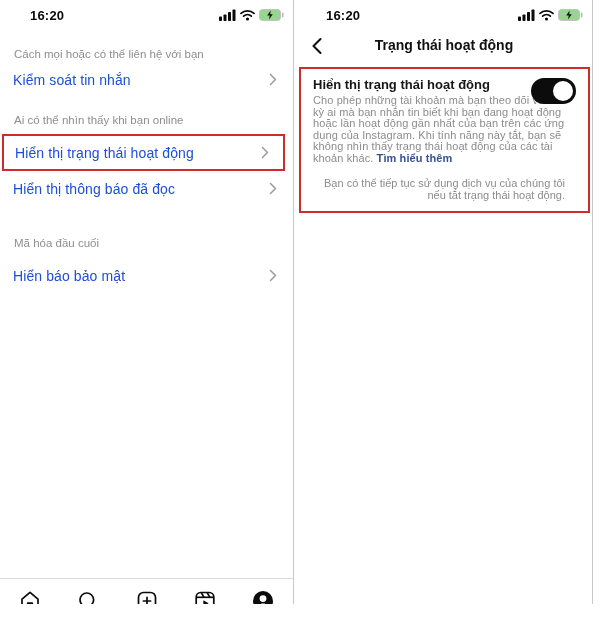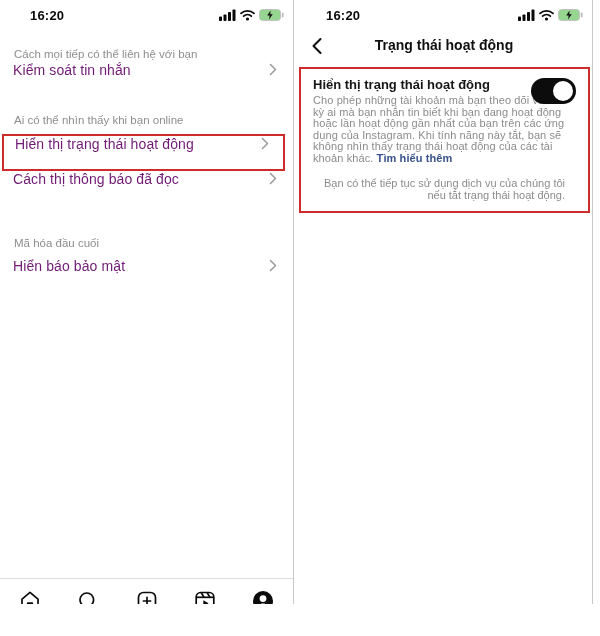--- a/index.html
+++ b/index.html
@@ -18,21 +18,21 @@
 
   
   .header { position:relative; height:34px; }
   .phone.left .header { border-bottom:1px solid #e2e2e2; }
   .back { position:absolute; left:11px; top:5px; width:22px; height:22px; cursor:pointer; }
   .title { text-align:center; font-size:14px; font-weight:700; color:#101010; line-height:30px; }
 
   
   .seclabel { font-size:11.5px; color:#8e8e8e; padding:0 14px; height:16px; line-height:16px; }
   .sl1 { margin-top:16px; } .sl2 { margin-top:15px; } .sl3 { margin-top:29px; }
-  .row { display:flex; align-items:flex-start; justify-content:space-between; height:35px; padding:0 13px; font-size:14px; color:#701a75; cursor:pointer; }
+  .row { display:flex; align-items:center; justify-content:space-between; height:35px; padding:0 13px; font-size:14px; color:#1d4ed8; cursor:pointer; }
   .rowlabel { letter-spacing:.1px; }
   .row.hl { border:2px solid #ce2b2b; margin:6px 8px 0 2px; padding:0 11px 0 11px; height:37px; }
   .row.r5 { margin-top:7px; }
   .chev { display:flex; align-items:center; }
 
   
   .tabbar { position:absolute; left:0; right:0; top:578px; height:44px; border-top:1px solid #dcdcdc; display:flex; align-items:center; justify-content:space-between; padding:0 17px; }
   .tab { position:relative; width:26px; height:26px; display:flex; align-items:center; justify-content:center; cursor:pointer; }
   .dot { position:absolute; left:10px; bottom:-6px; width:5px; height:5px; border-radius:50%; background:#d21f2f; }
 
@@ -71,21 +71,21 @@
         </svg>
         <svg width="25" height="12" viewBox="0 0 25 12">
           <rect x="0.5" y="0.5" width="21" height="11" rx="3" fill="#97d690" stroke="#c2c2c2" stroke-width="1"></rect>
           <path d="M11.6 1.5 L8.2 6.4 L10.7 6.4 L10 10.5 L13.8 5.3 L11.3 5.3 Z" fill="#111111"></path>
           <rect x="22.8" y="3.6" width="1.8" height="4.8" rx="0.9" fill="#bdbdbd"></rect>
         </svg>
       </span>
     </div>
 
 
-    <div class="seclabel sl1">Cách mọi tiếp có thể liên hệ với bạn</div>
+    <div class="seclabel sl1">Cách mọi hoặc có thể liên hệ với bạn</div>
 
     <div class="row">
       <span class="rowlabel">Kiểm soát tin nhắn</span>
       <span class="chev">
         <svg width="15" height="15" viewBox="0 0 15 15">
             <path d="M5.5 2.5 L10.5 7.5 L5.5 12.5" stroke="#9b9b9b" stroke-width="1.5" fill="none" stroke-linecap="round" stroke-linejoin="round"></path>
           </svg>
       </span>
     </div>
 
@@ -95,21 +95,21 @@
     <div class="row hl">
       <span class="rowlabel">Hiển thị trạng thái hoạt động</span>
       <span class="chev">
         <svg width="15" height="15" viewBox="0 0 15 15">
             <path d="M5.5 2.5 L10.5 7.5 L5.5 12.5" stroke="#9b9b9b" stroke-width="1.5" fill="none" stroke-linecap="round" stroke-linejoin="round"></path>
           </svg>
       </span>
     </div>
 
     <div class="row">
-      <span class="rowlabel">Cách thị thông báo đã đọc</span>
+      <span class="rowlabel">Hiển thị thông báo đã đọc</span>
       <span class="chev">
         <svg width="15" height="15" viewBox="0 0 15 15">
             <path d="M5.5 2.5 L10.5 7.5 L5.5 12.5" stroke="#9b9b9b" stroke-width="1.5" fill="none" stroke-linecap="round" stroke-linejoin="round"></path>
           </svg>
       </span>
     </div>
 
     <div class="seclabel sl3">Mã hóa đầu cuối</div>
 
     <div class="row r5">

